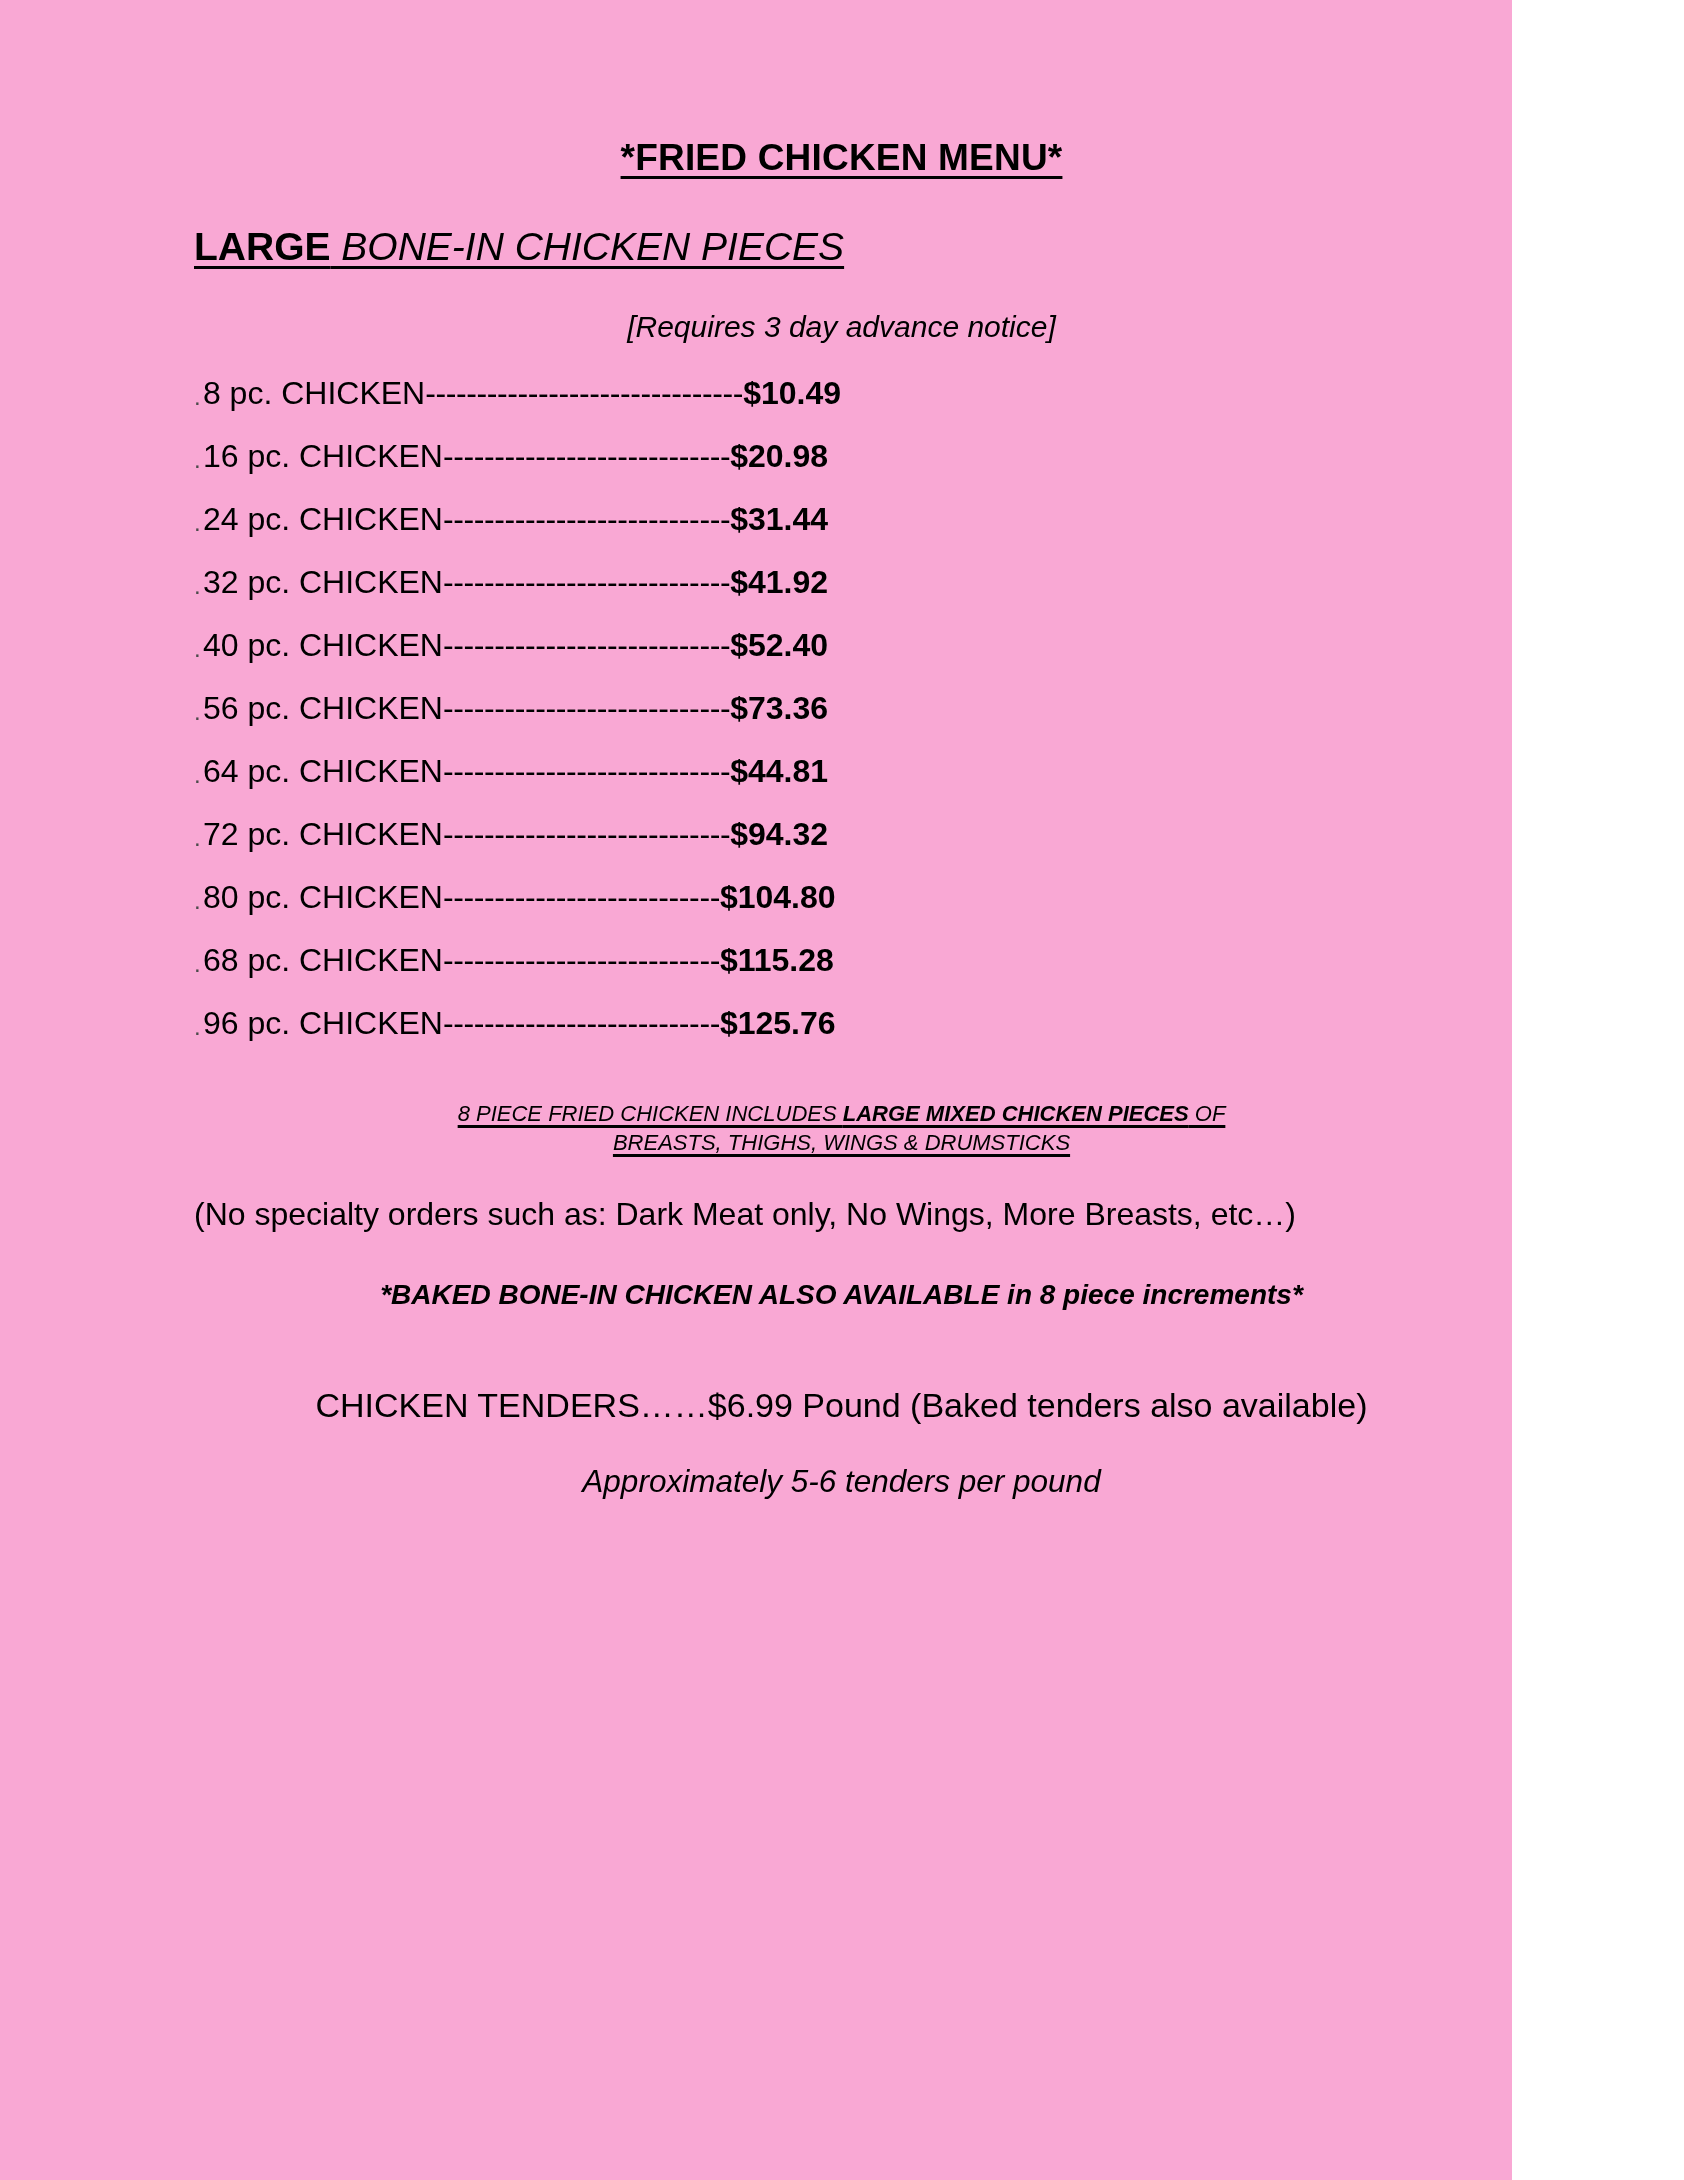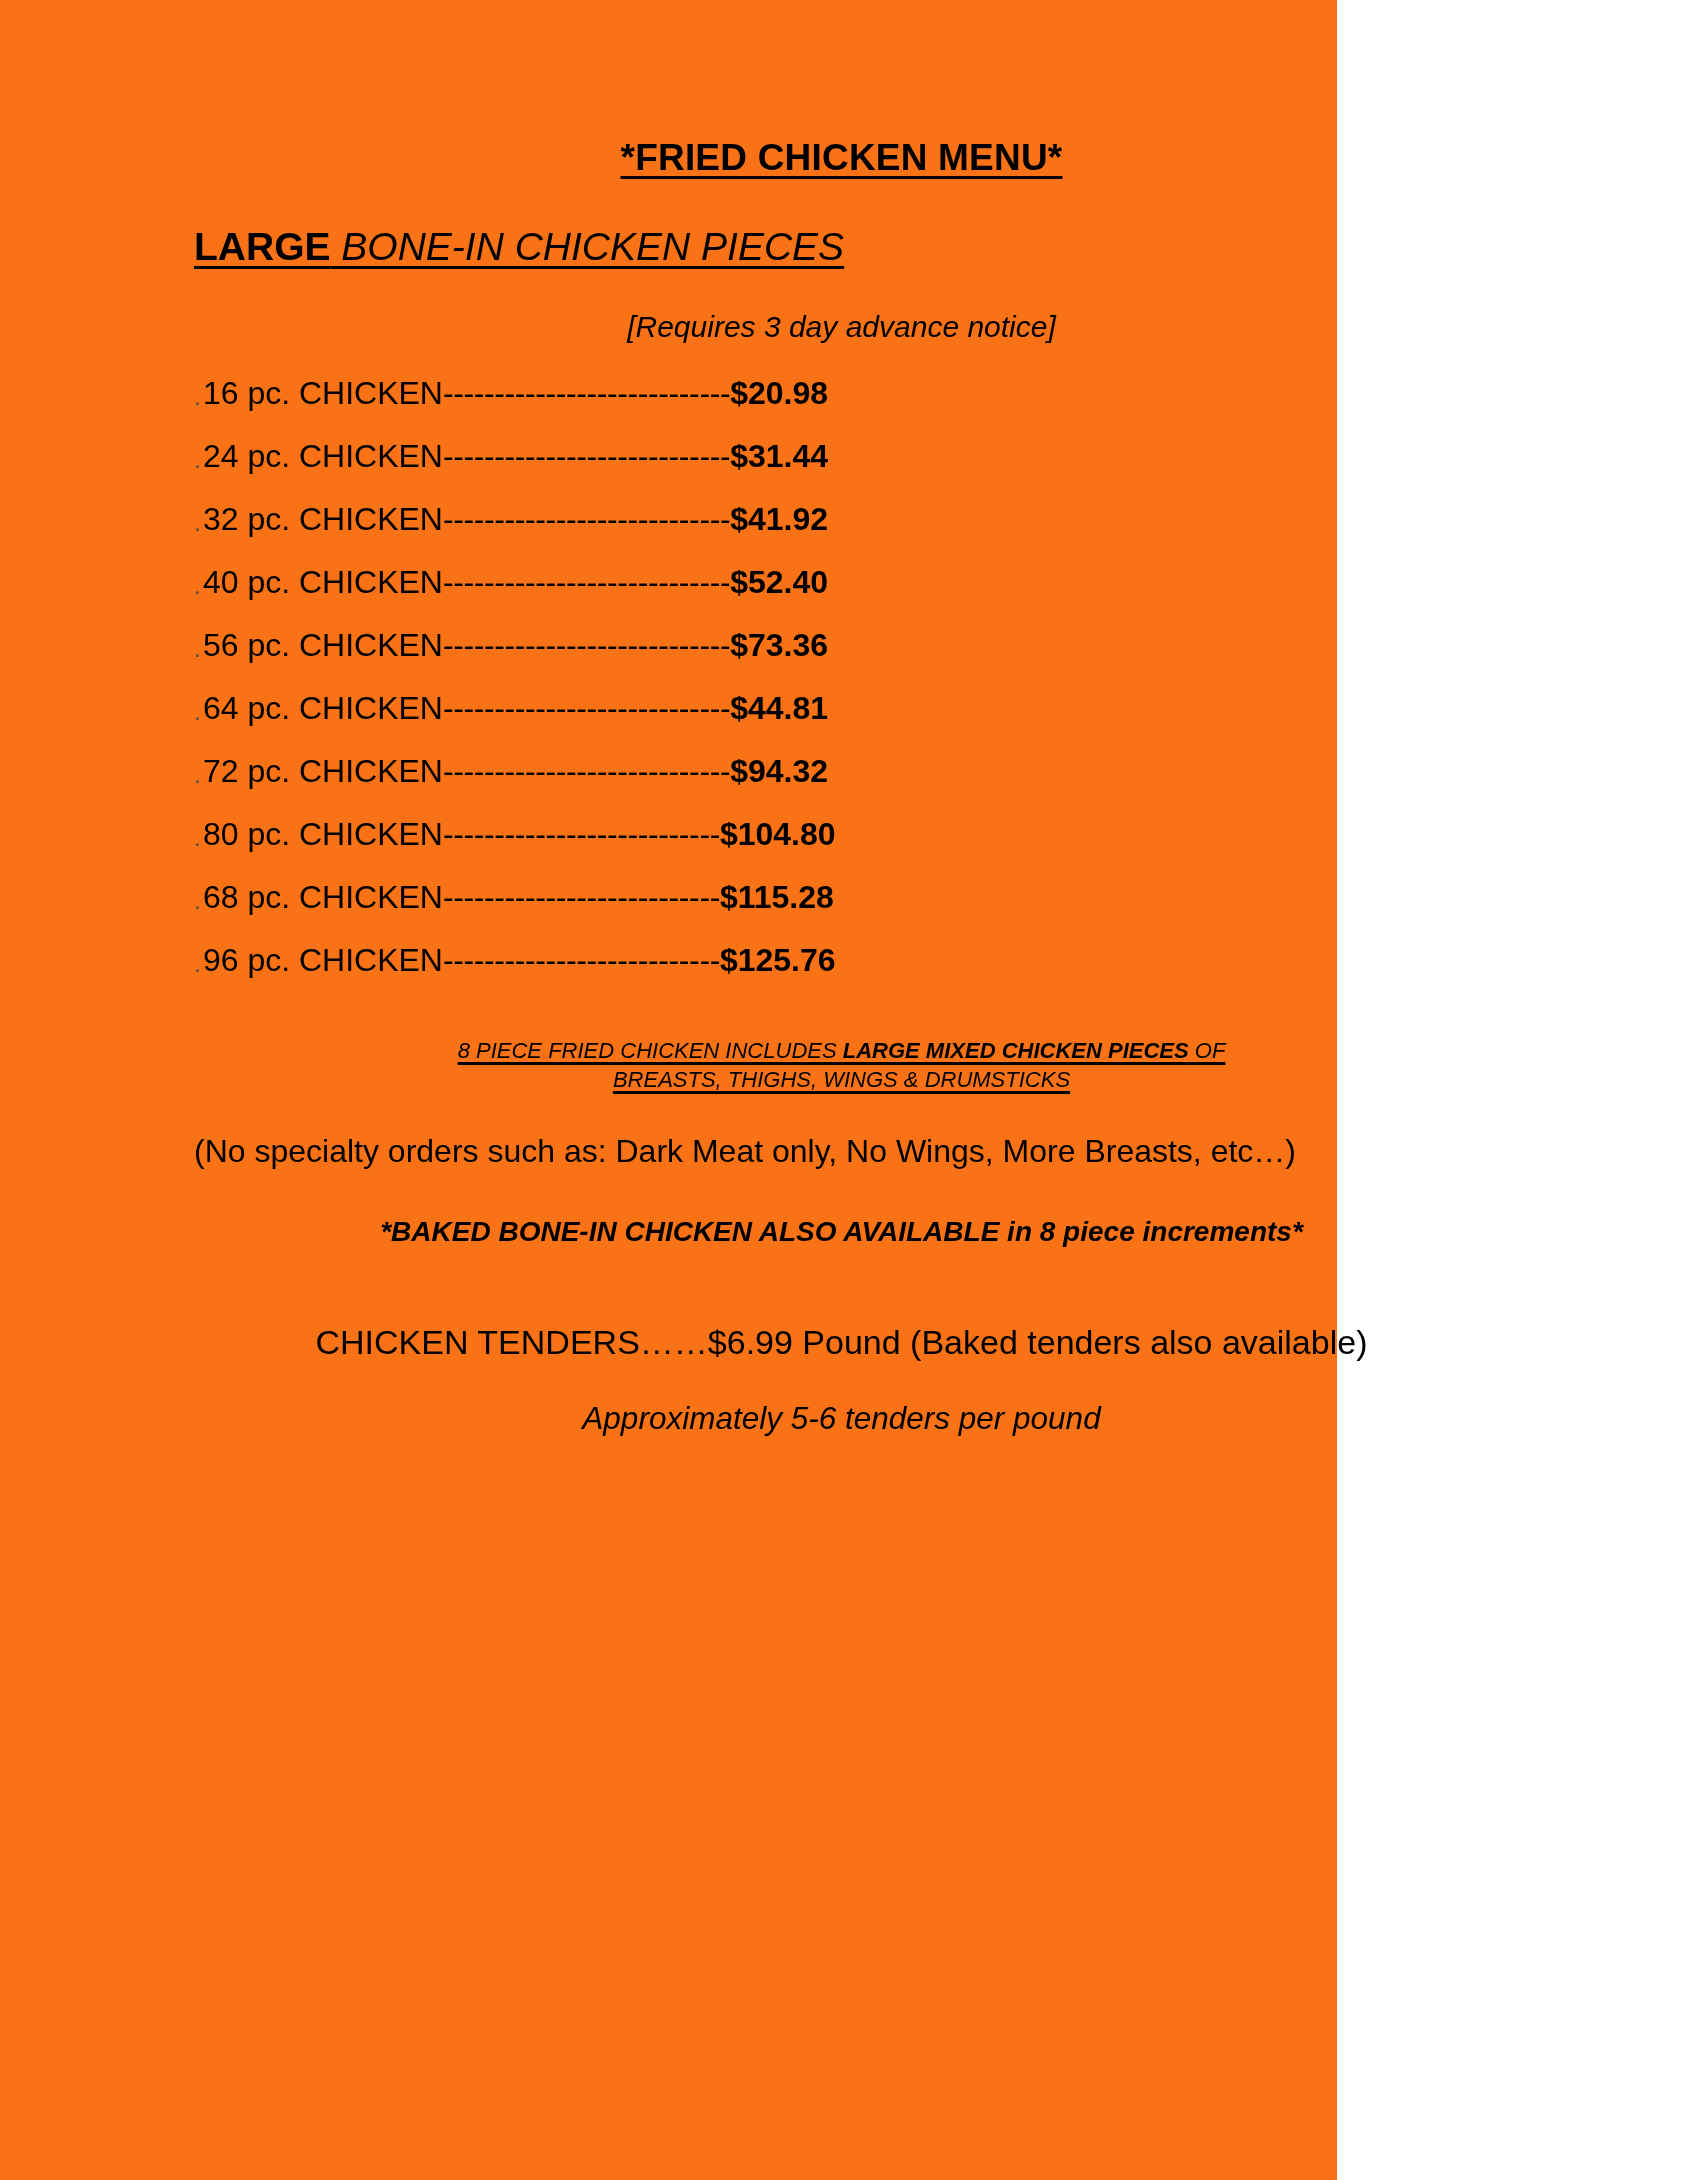--- a/index.html
+++ b/index.html
@@ -10,23 +10,23 @@
   body {
     width: 1685px;
     height: 2181px;
     font-family: "Liberation Sans", sans-serif;
     color: #000000;
     overflow: hidden;
   }
 
   .page {
     position: relative;
-    width: 1337px;
+    width: 1512px;
     height: 2181px;
-    background: #f97316;
+    background: #f9a8d4;
     box-sizing: border-box;
     padding: 16px;
   }
 
   .content {
     position: absolute;
     left: 194px;
     top: 0;
     width: 1295px;
   }
@@ -144,20 +144,21 @@
     </div>
 
     <div class="title-2">
       <span class="u"><span class="b">LARGE</span><span class="i"> BONE-IN CHICKEN PIECES</span></span>
     </div>
 
     <div class="notice">[Requires 3 day advance notice]</div>
 
     <div class="price-list">
 
+      <div class="price-row"><span class="bullet-dot">.</span><span class="label">8 pc. CHICKEN</span><span class="dashes">-------------------------------</span><span class="amount">$10.49</span></div>
 
       <div class="price-row"><span class="bullet-dot">.</span><span class="label">16 pc. CHICKEN</span><span class="dashes">----------------------------</span><span class="amount">$20.98</span></div>
 
       <div class="price-row"><span class="bullet-dot">.</span><span class="label">24 pc. CHICKEN</span><span class="dashes">----------------------------</span><span class="amount">$31.44</span></div>
 
       <div class="price-row"><span class="bullet-dot">.</span><span class="label">32 pc. CHICKEN</span><span class="dashes">----------------------------</span><span class="amount">$41.92</span></div>
 
       <div class="price-row"><span class="bullet-dot">.</span><span class="label">40 pc. CHICKEN</span><span class="dashes">----------------------------</span><span class="amount">$52.40</span></div>
 
 

